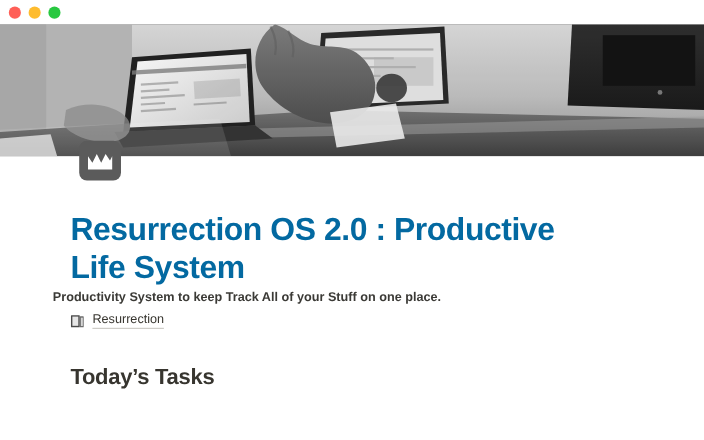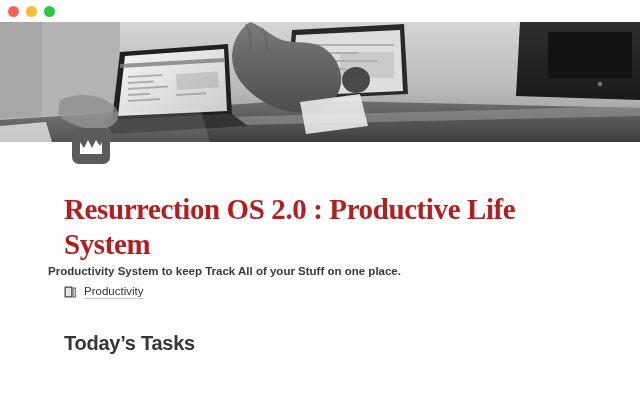--- a/index.html
+++ b/index.html
@@ -38,21 +38,21 @@
   .page-icon svg{ display:block; }
 
   
   .content{
     position:absolute; left:0; top:142px; width:640px;
     background:#ffffff;
   }
   .page-title{
     position:absolute; left:64px; top:50px; width:470px;
     font-size:29px; line-height:1.22; font-weight:700;
-    color:#b91c1c; letter-spacing:-0.4px;font-family:Liberation Serif, serif;
+    color:#0369a1; letter-spacing:-0.4px;
   }
   .page-subtitle{
     position:absolute; left:48px; top:121px; width:470px;
     font-size:11.5px; line-height:1.5; color:#3b3a36; font-weight:700;
   }
   .instructions{
     position:absolute; left:64px; top:143px;
     display:flex; align-items:center; gap:7px;
     font-size:11.5px; color:#37352f; font-weight:400;
     width:max-content;
@@ -181,21 +181,21 @@
 
   <p class="page-subtitle">Productivity System to keep Track All of your Stuff on one place.</p>
 
   <div class="instructions">
     <svg class="book-icon" width="13" height="13" viewBox="0 0 13 13">
       <rect x="0.5" y="0.5" width="8" height="11" rx="0.5" fill="#4a4a4a"></rect>
       <rect x="1.8" y="1.8" width="5.4" height="8.4" fill="#e6e6e6"></rect>
       <rect x="8.5" y="1.6" width="3.6" height="10" rx="0.5" fill="#6b6b6b"></rect>
       <rect x="9.5" y="2.8" width="1.8" height="7.6" fill="#d6d6d6"></rect>
     </svg>
-    <span class="label">Productivity</span>
+    <span class="label">Resurrection</span>
   </div>
 
   <div class="columns">
     <div class="col left">
       <div class="col-heading">Today’s Tasks</div>
     </div>
   </div>
 
 </div>
 

